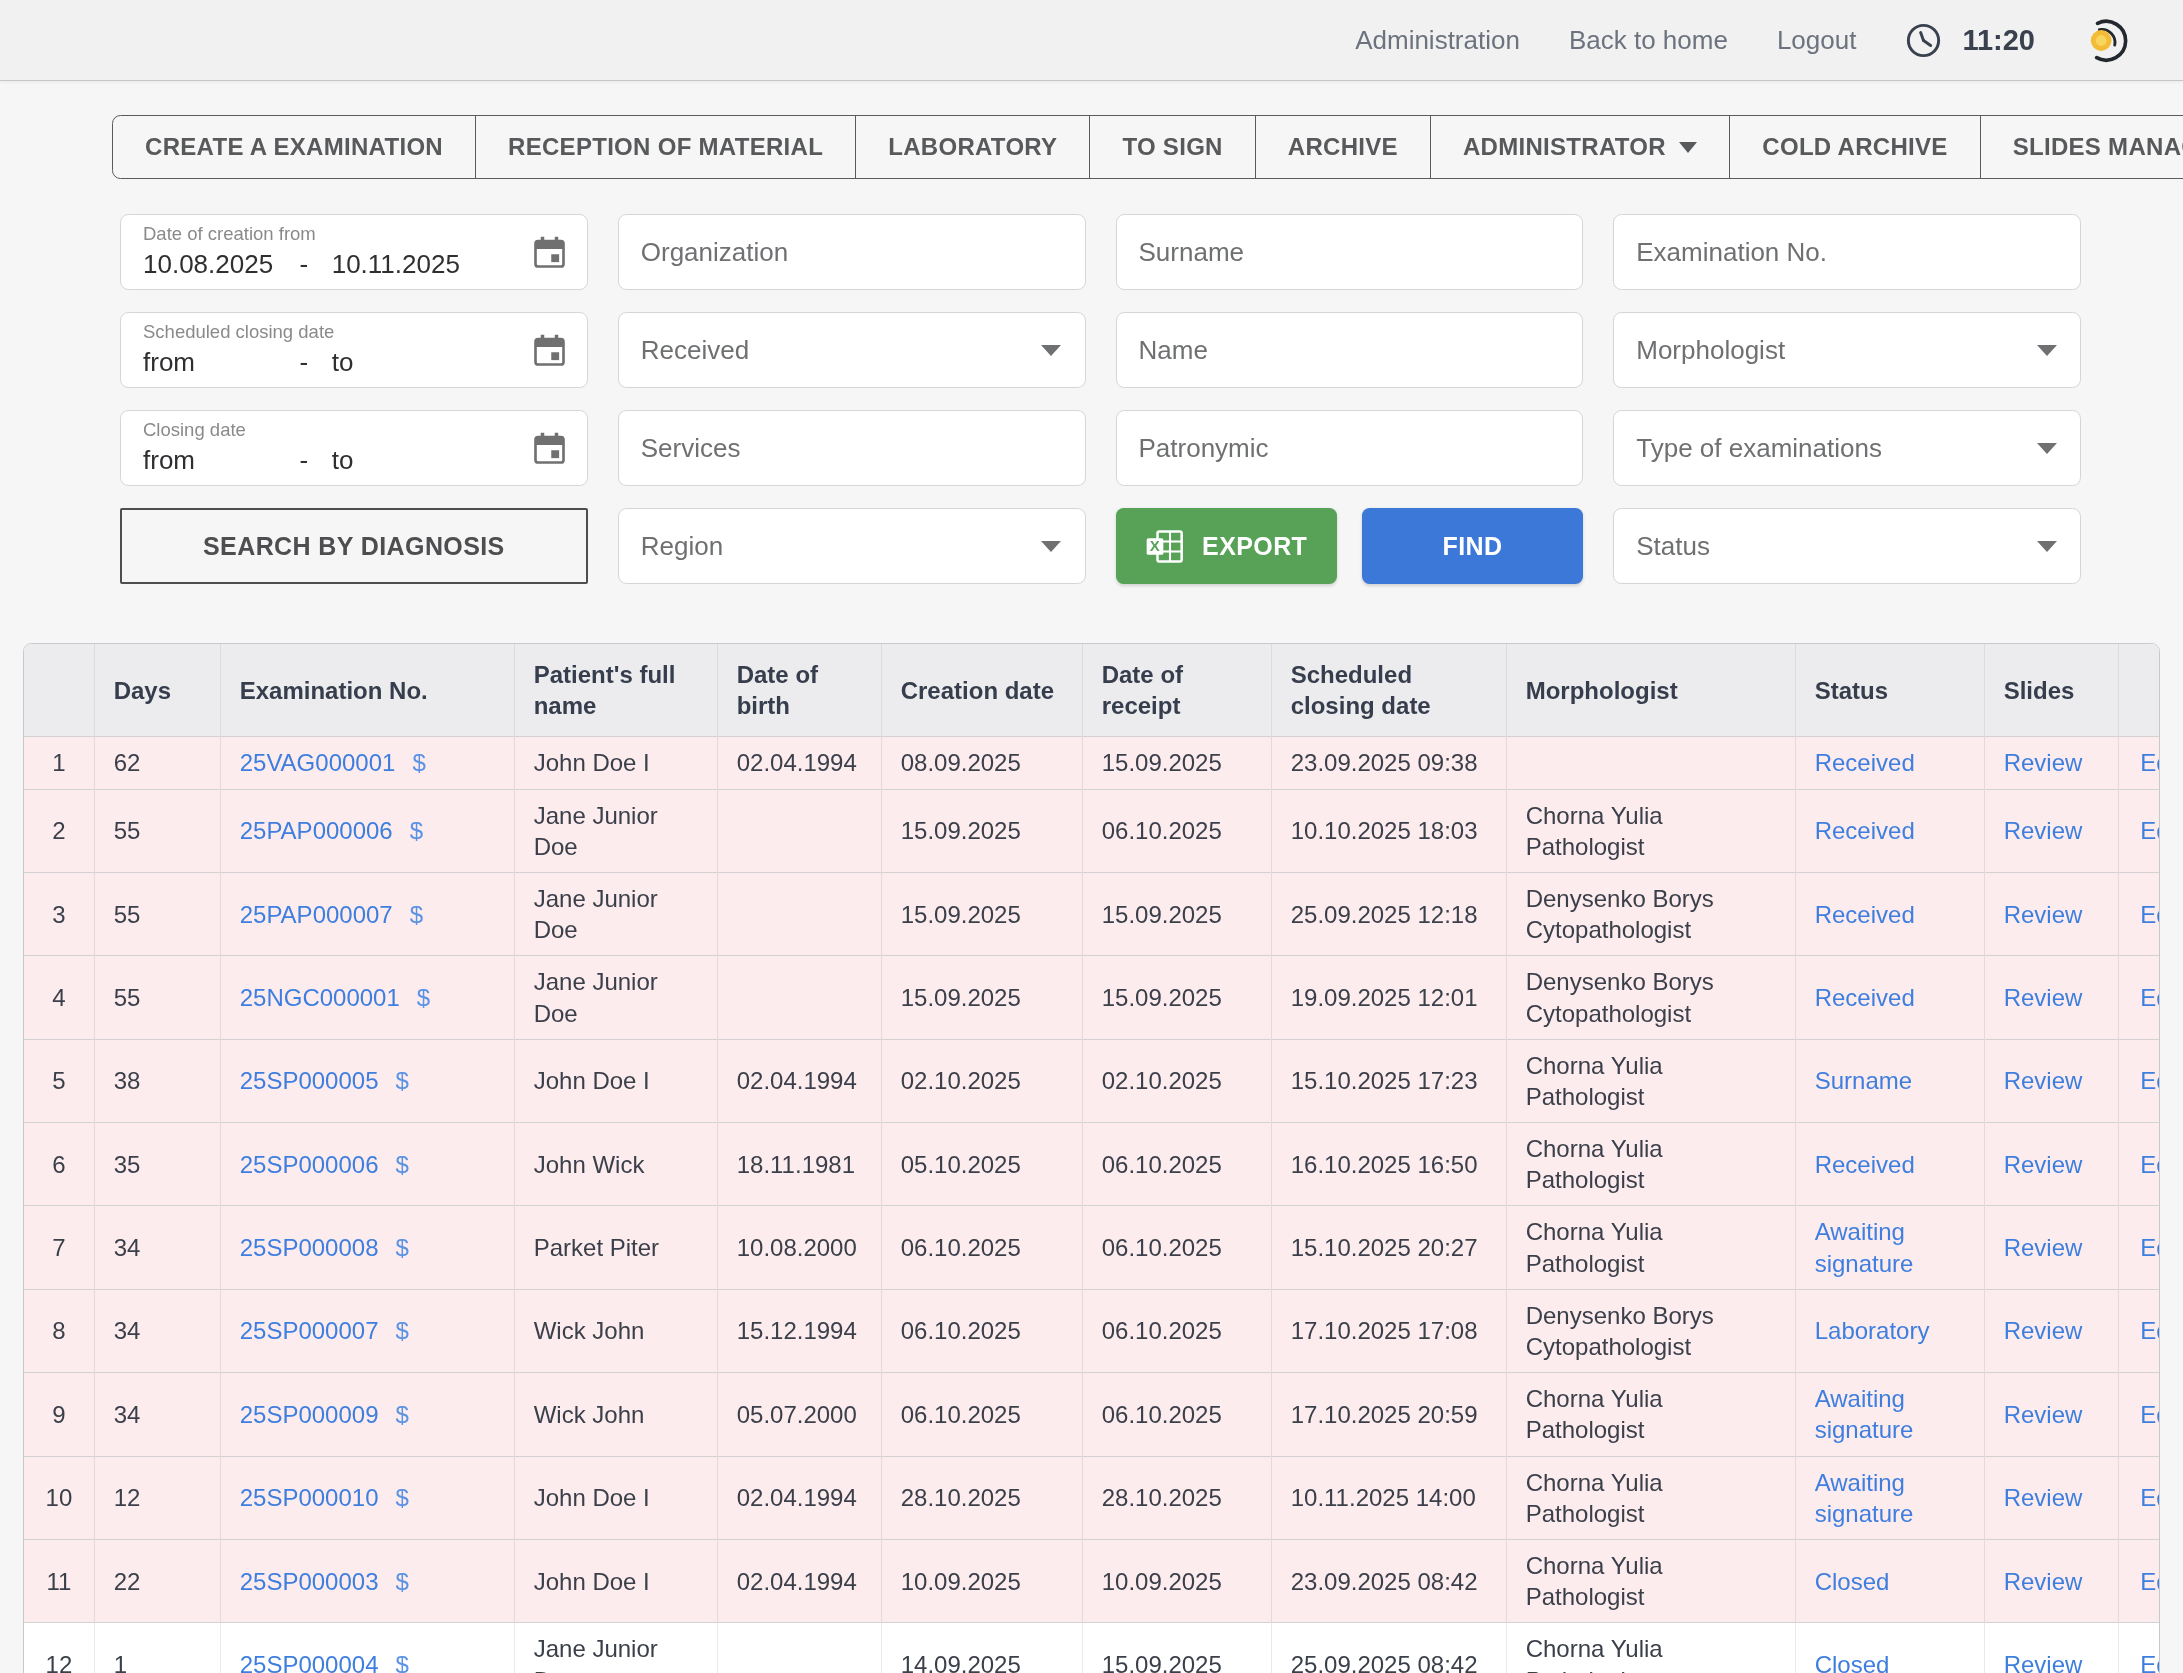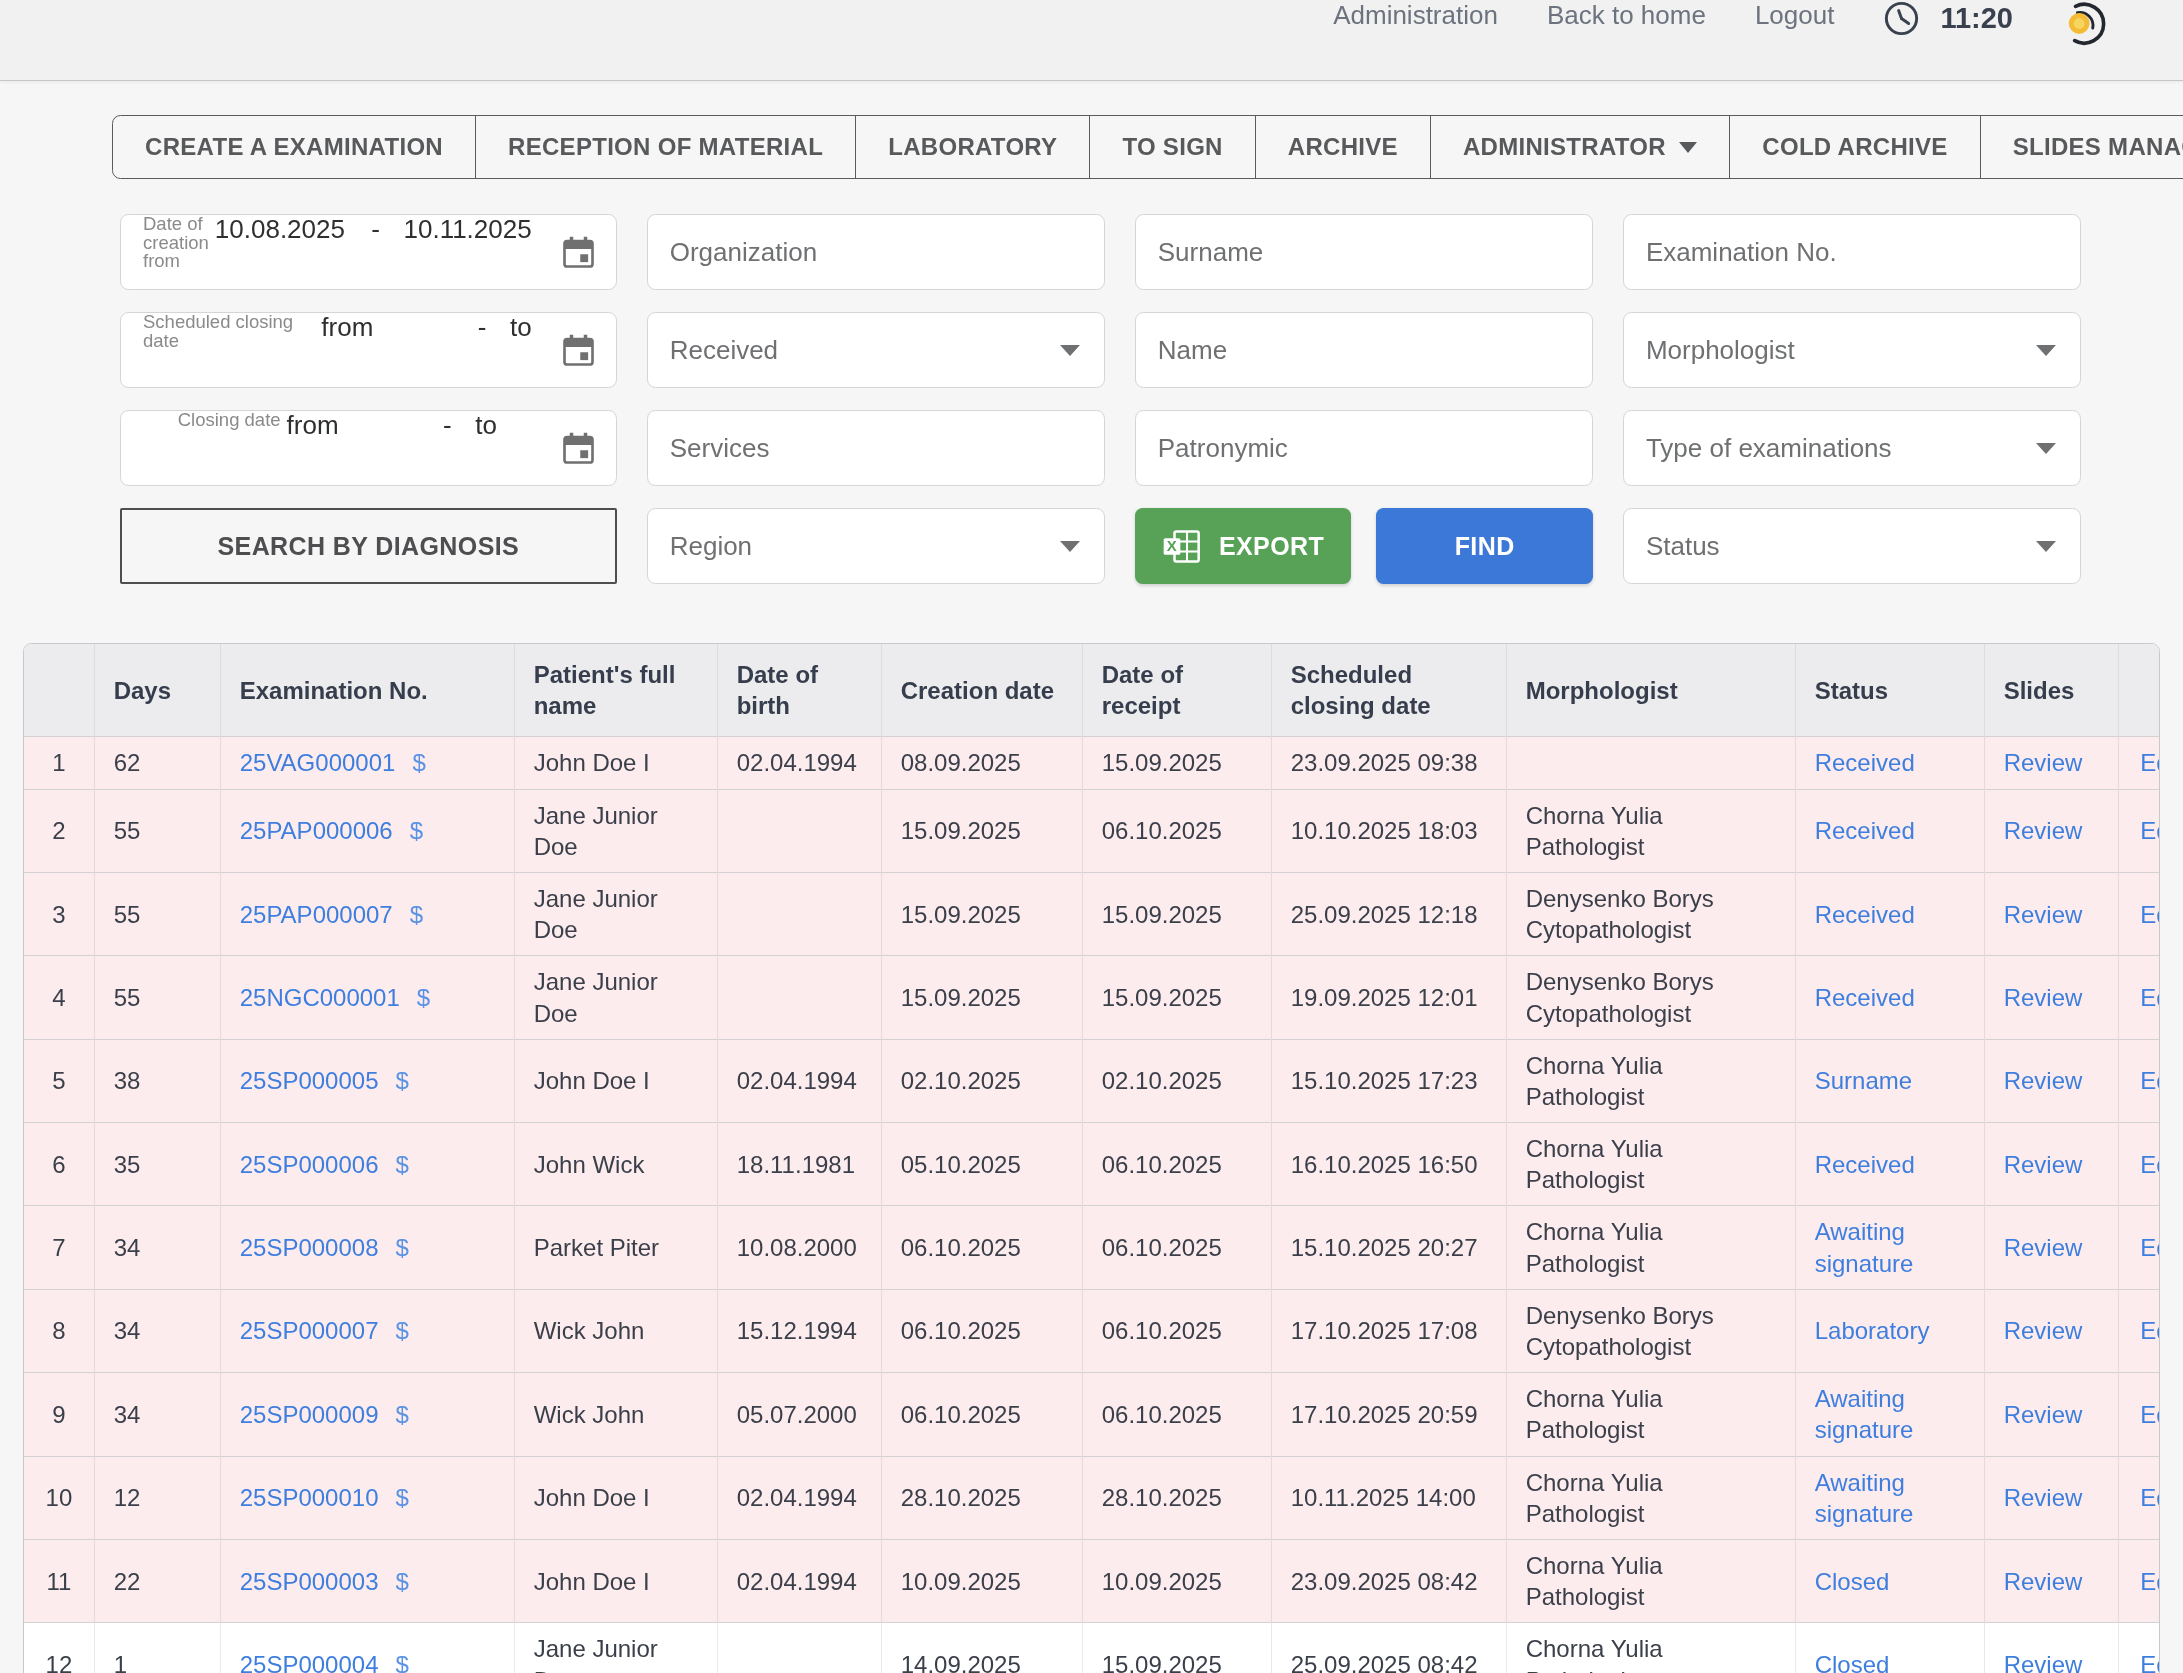--- a/index.html
+++ b/index.html
@@ -2,22 +2,22 @@
 <html style="font-size:13.4px"><head>
 <meta charset="utf-8">
 <style>
   * { margin:0; padding:0; box-sizing:border-box; }
   html,body { width:2183px; height:1673px; overflow:hidden; background:#f6f6f7;
               font-family:"Liberation Sans","DejaVu Sans",sans-serif; }
 
   
   .topbar { height:81px; background:#f1f1f2; border-bottom:1.7px solid #c7c7c9;
             box-shadow:0 1.7px 3.4px rgba(0,0,0,.06);
-            display:flex; align-items:flex-start; justify-content:flex-end;
-            gap:49px; padding-right:74px; }
+            display:flex; align-items:center; justify-content:flex-end;
+            gap:49px; padding-right:52px; }
   .topbar a { font-size:26px; color:#6c737e; text-decoration:none; cursor:pointer; }
   .clockwrap { display:flex; align-items:center; gap:20px; }
   .timetext { font-size:29px; font-weight:700; color:#39404e; }
   .logo { width:47px; height:47px; }
 
   
   .tabs { display:flex; align-items:stretch; height:64px; margin:34px 101px 0 112px;
           border:1.7px solid #5a5b5d; border-radius:8.4px; overflow:hidden; width:fit-content; }
   .tab { display:flex; align-items:center; gap:13.4px; padding:0 32px;
          font-size:24px; font-weight:600; letter-spacing:0.3px; color:#58595b;
@@ -25,21 +25,21 @@
   .tab:last-child { border-right:none; }
   .caret { width:0; height:0; border-left:9.2px solid transparent;
            border-right:9.2px solid transparent; border-top:11px solid #58595b; }
 
   
   .filters { margin:35px 102px 0 120px; display:grid;
              grid-template-columns:repeat(4,1fr); column-gap:30px; row-gap:22px; }
   .field { position:relative; height:76px; background:#fff; border:1.7px solid #d5d5d7;
            border-radius:8.4px; display:flex; align-items:center; padding:0 22px;
            font-size:26px; color:#6f7072; cursor:pointer; }
-  .field.date { align-items:flex-start; justify-content:center;
+  .field.date { flex-direction:column; align-items:flex-start; justify-content:center;
                 gap:6px; padding-right:84px; }
   .dlabel { font-size:18.5px; color:#8a8a8c; line-height:1; }
   .dvalue { display:flex; gap:23.5px; font-size:26px; color:#2e2f31; line-height:1.1; }
   .dvalue .p1 { min-width:133px; }
   .calicon { position:absolute; right:20px; top:20px; }
   .selcaret { position:absolute; right:23.5px; top:32px; width:0; height:0;
               border-left:10px solid transparent; border-right:10px solid transparent;
               border-top:11.7px solid #6f7072; }
   input.field { color:#2e2f31; width:100%; }
   input.field::placeholder { color:#6f7072; opacity:1; }

